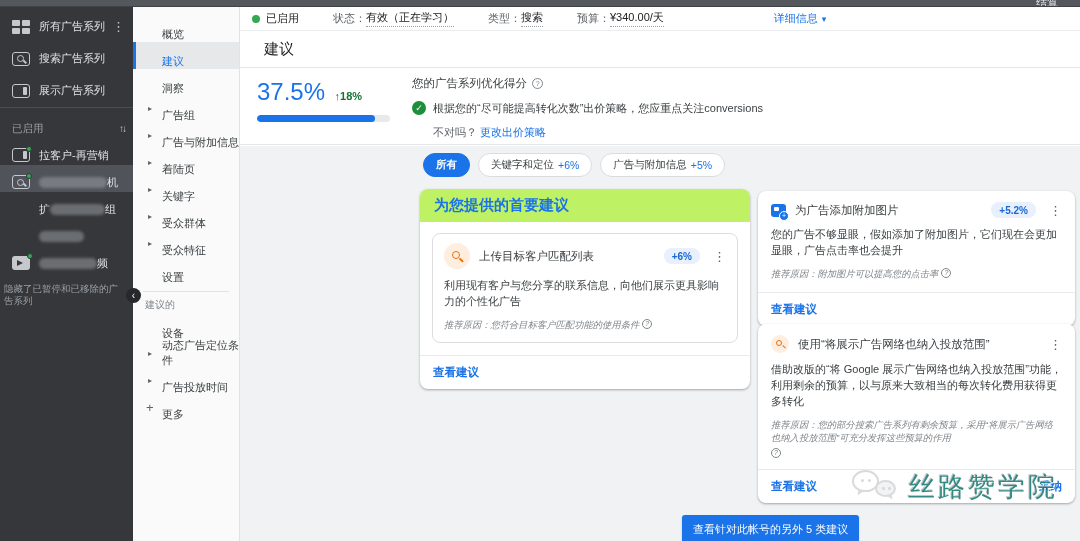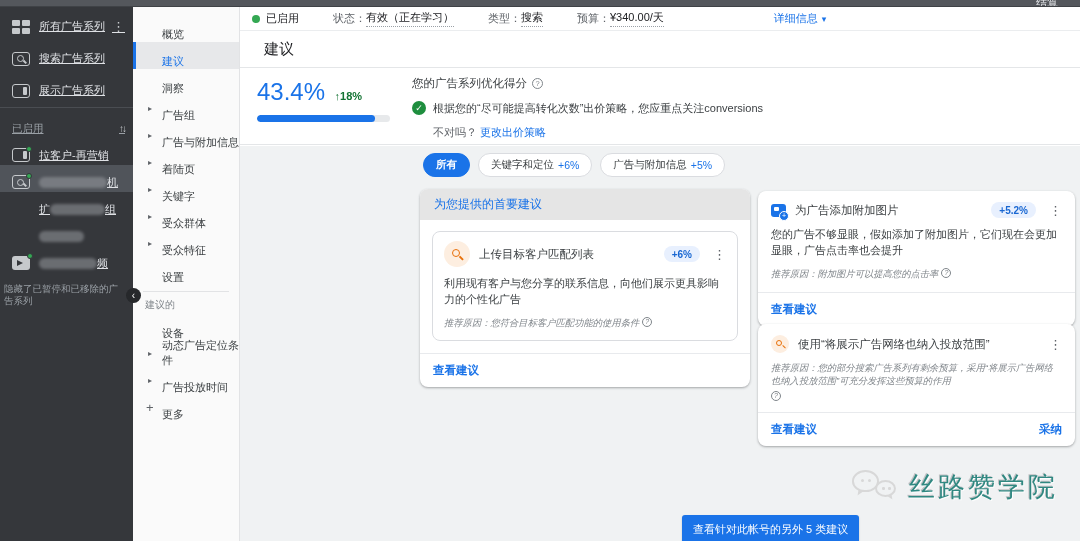--- a/index.html
+++ b/index.html
@@ -8,21 +8,21 @@
 
   
   .top-strip{position:absolute;left:0;top:0;width:1080px;height:7px;background:#54575c;
     border-bottom:1px solid #3f4246;overflow:hidden;z-index:20;}
   .top-strip-text{position:absolute;right:22px;top:-4px;color:#e8eaed;font-size:11px;}
 
   
   .camp-nav{position:absolute;left:0;top:7px;width:133px;height:534px;background:#35373b;
     color:#dfe1e5;z-index:10;}
   .camp-row{display:flex;align-items:center;height:32px;padding:7px 8px 0 12px;font-size:11px;
-    color:#dfe1e5;cursor:pointer;position:relative;text-decoration:underline;}
+    color:#dfe1e5;cursor:pointer;position:relative;}
   .camp-row .lbl{white-space:nowrap;overflow:hidden;}
   .cico{width:18px;height:14px;margin-right:9px;position:relative;flex:none;}
   .cico-grid{display:grid;grid-template-columns:8px 8px;grid-template-rows:6px 6px;gap:2px;}
   .cico-grid i{background:#c6c9cc;border-radius:1px;}
   .cbox{border:1.5px solid #c6c9cc;border-radius:3px;}
   .cico-search::before{content:"";position:absolute;left:4px;top:2.5px;width:5px;height:5px;
     border:1.5px solid #c6c9cc;border-radius:50%;}
   .cico-search::after{content:"";position:absolute;left:10px;top:8px;width:4px;height:1.5px;
     background:#c6c9cc;transform:rotate(45deg);}
   .cico-display::after{content:"";position:absolute;right:2px;top:2px;bottom:2px;width:4px;
@@ -91,21 +91,21 @@
   .suggest-area{position:absolute;left:0;top:139px;width:840px;height:395px;background:#f0f2f3;}
 
   .chips{position:absolute;left:183px;top:7px;display:flex;gap:8px;align-items:flex-start;}
   .chip{height:24px;display:flex;align-items:center;padding:0 12px;border-radius:13px;
     border:1px solid #dadce0;background:#fff;font-size:10.5px;color:#3c4043;gap:4px;cursor:pointer;}
   .chip .delta{color:#1a73e8;}
   .chip.selected{background:#1a73e8;border-color:#1a73e8;color:#fff;font-weight:bold;}
 
   .primary-card{position:absolute;left:180px;top:43px;width:330px;background:#fff;border-radius:8px;
     box-shadow:0 1px 2px rgba(60,64,67,.3),0 1px 3px rgba(60,64,67,.15);overflow:hidden;}
-  .pc-header{background:#e5e5e5;color:#1a73e8;font-weight:normal;font-size:12px;padding:7px 14px;}
+  .pc-header{background:#bef264;color:#1a73e8;font-weight:bold;font-size:15px;padding:7px 14px;}
   .pc-body{padding:11px 12px 0 12px;}
   .inner-card{border:1px solid #dadce0;border-radius:8px;padding:9px 11px 10px 11px;}
   .rec-title-row{display:flex;align-items:center;gap:9px;}
   .mag-circle{border-radius:50%;background:#fdeee0;position:relative;flex:none;}
   .mag-lg{width:26px;height:26px;}
   .mag-sm{width:18px;height:18px;}
   .mag-circle::before{content:"";position:absolute;border:1.6px solid #e8710a;border-radius:50%;}
   .mag-lg::before{left:8px;top:8px;width:6px;height:6px;}
   .mag-sm::before{left:5px;top:5px;width:4px;height:4px;}
   .mag-circle::after{content:"";position:absolute;background:#e8710a;transform:rotate(45deg);}
@@ -294,21 +294,21 @@
     </span>
   </div>
 
   <div class="title-row">
     <h1>建议</h1>
   </div>
 
   <div class="score-row">
     <div class="score-left">
       <div>
-        <span class="score-val">43.4%</span>
+        <span class="score-val">37.5%</span>
         <span class="score-delta">↑18%</span>
       </div>
       <div class="bar">
         <div class="bar-fill" style="width: 89%;"></div>
       </div>
     </div>
     <div class="score-right">
       <div class="score-heading">
         <span>您的广告系列优化得分</span>
         <span class="help-ico">?</span>
@@ -378,20 +378,21 @@
         <a class="link">查看建议</a>
       </div>
     </div>
 
     <div class="side-card card-b">
       <div class="rec-title-row">
         <span class="mag-circle mag-sm"></span>
         <span class="rec-title">使用“将展示广告网络也纳入投放范围”</span>
         <span class="dots">⋮</span>
       </div>
+      <div class="rec-body">借助改版的“将 Google 展示广告网络也纳入投放范围”功能，利用剩余的预算，以与原来大致相当的每次转化费用获得更多转化</div>
       <div class="rec-reason">
         <span>推荐原因：您的部分搜索广告系列有剩余预算，采用“将展示广告网络也纳入投放范围”可充分发挥这些预算的作用</span>
         <span class="help-ico">?</span>
       </div>
       <div class="card-actions">
         <a class="link">查看建议</a>
         <a class="link">采纳</a>
       </div>
     </div>
 

